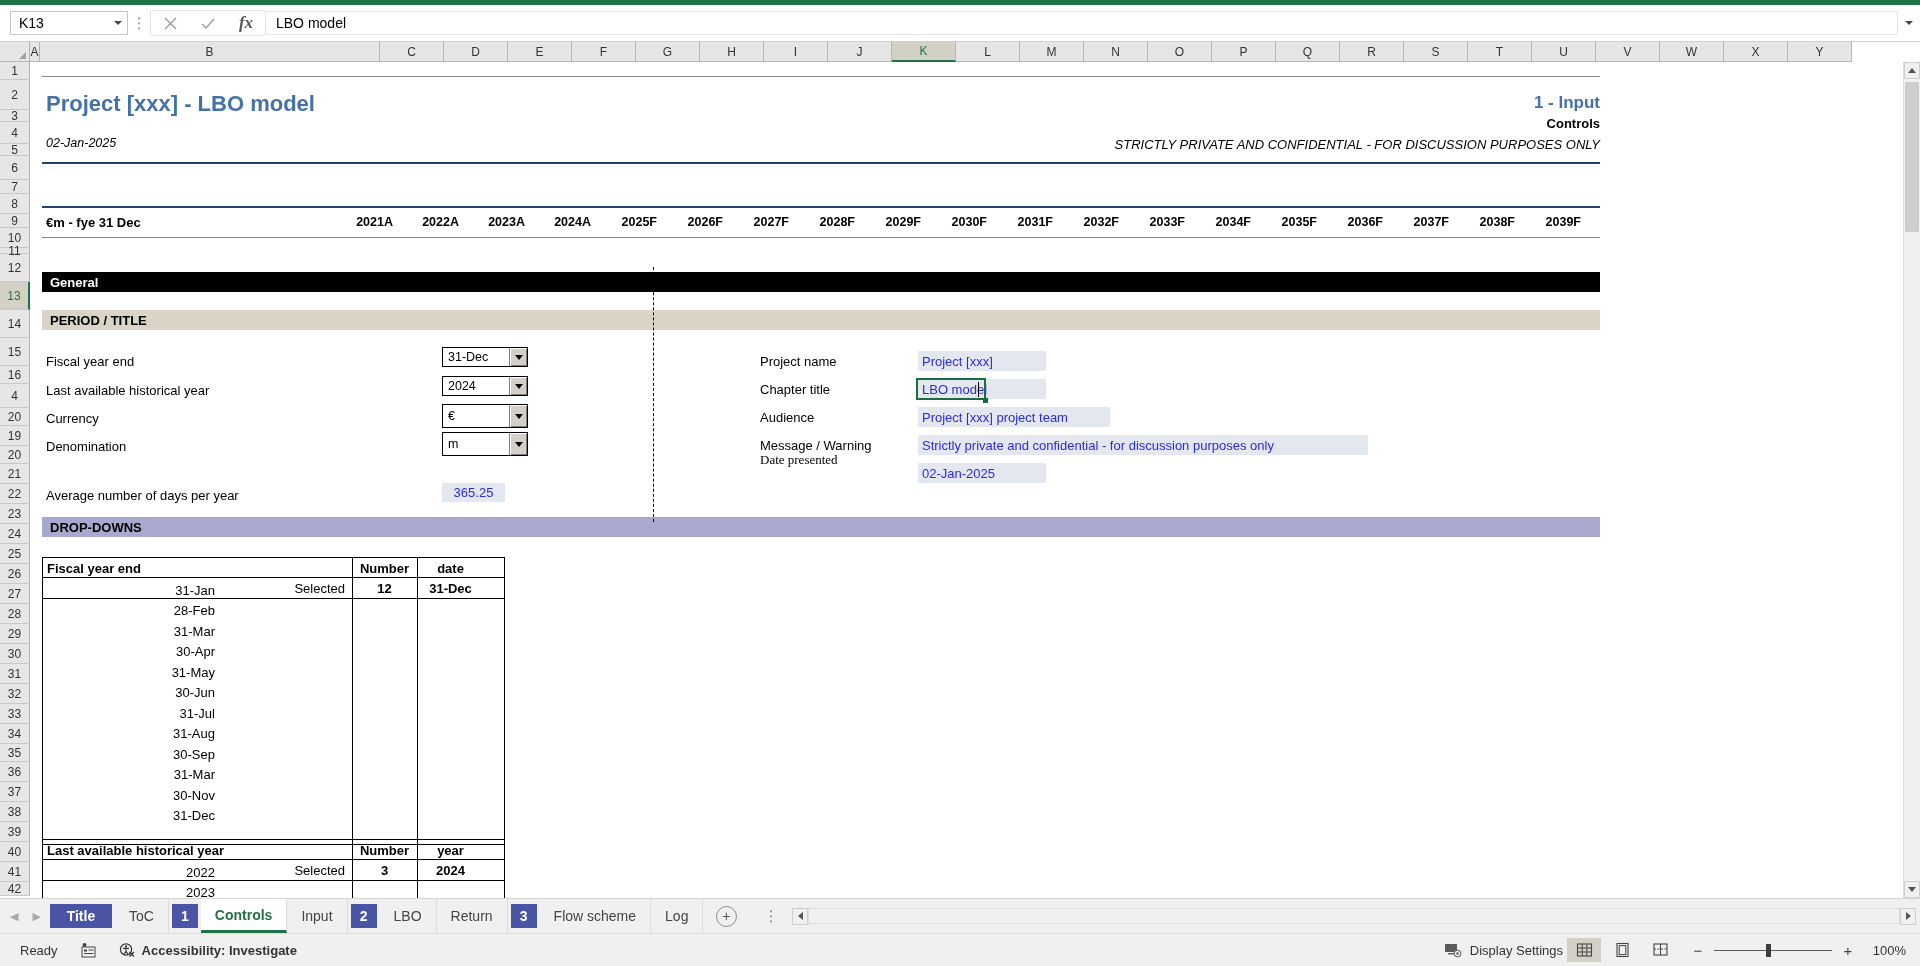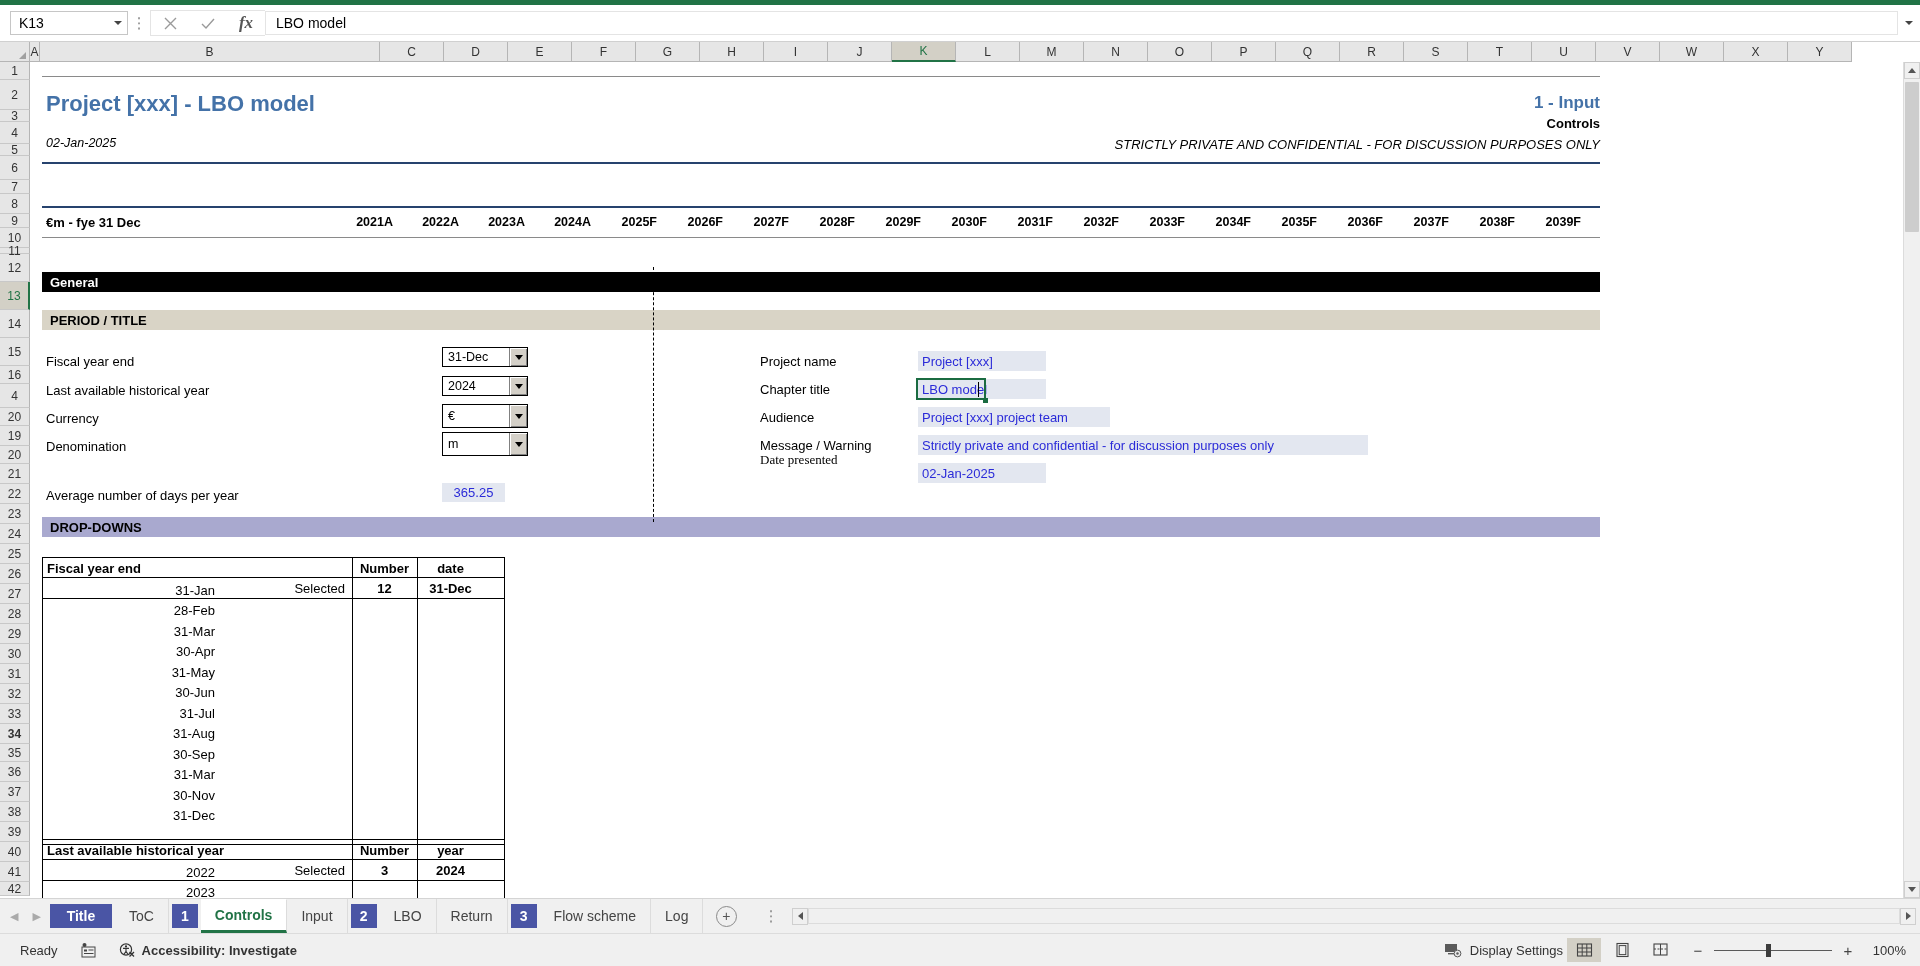--- a/index.html
+++ b/index.html
@@ -275,21 +275,21 @@
         <div class="rh" style="height: 20px;">24</div>
         <div class="rh" style="height: 20px;">25</div>
         <div class="rh" style="height: 20px;">26</div>
         <div class="rh" style="height: 20px;">27</div>
         <div class="rh" style="height: 20px;">28</div>
         <div class="rh" style="height: 20px;">29</div>
         <div class="rh" style="height: 20px;">30</div>
         <div class="rh" style="height: 20px;">31</div>
         <div class="rh" style="height: 20px;">32</div>
         <div class="rh" style="height: 20px;">33</div>
-        <div class="rh" style="height: 20px; font-weight: bold;">34</div>
+        <div class="rh" style="height: 20px;">34</div>
         <div class="rh" style="height: 18px;">35</div>
         <div class="rh" style="height: 20px;">36</div>
         <div class="rh" style="height: 20px;">37</div>
         <div class="rh" style="height: 20px;">38</div>
         <div class="rh" style="height: 20px;">39</div>
         <div class="rh" style="height: 20px;">40</div>
         <div class="rh" style="height: 20px;">41</div>
         <div class="rh" style="height: 14px;">42</div>
       </div>
 

